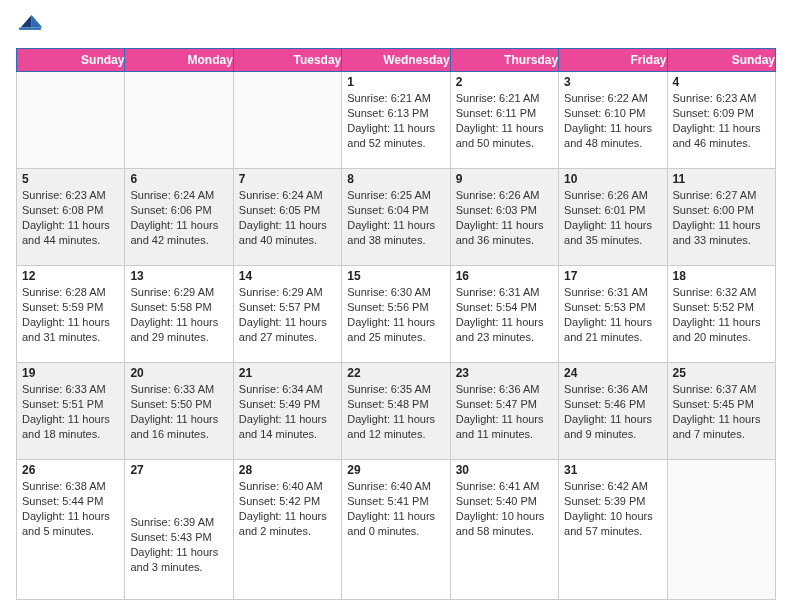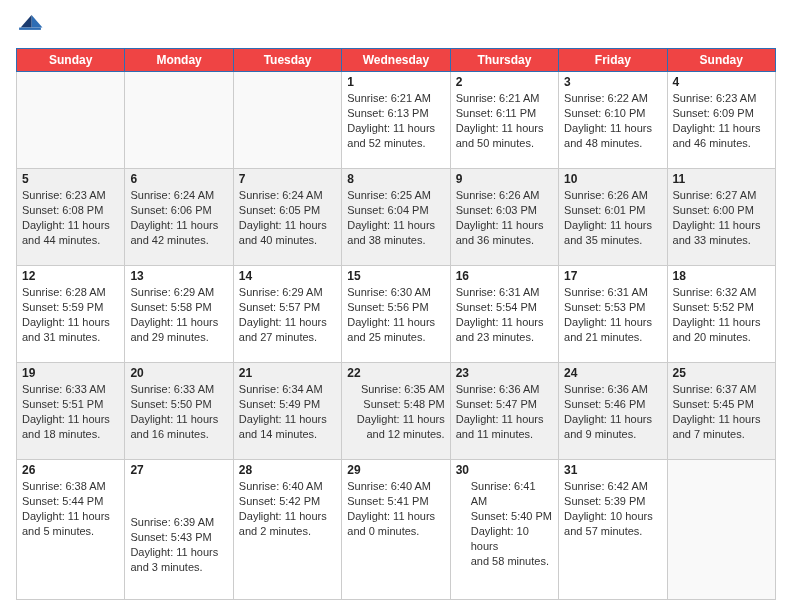--- a/index.html
+++ b/index.html
@@ -43,26 +43,26 @@
     .location {
       font-size: 15px;
       color: #444;
     }
     .calendar-table {
       width: 100%;
       border-collapse: collapse;
       flex: 1;
     }
     .calendar-table th {
-      background-color: #ef4444;
+      background-color: #ec4899;
       color: #fff;
       font-size: 12px;
       font-weight: bold;
       padding: 4px 0;
-      text-align: center;
+      text-align: right;
       border: 1px solid #2e6db4;
     }
     .calendar-table td {
       border: 1px solid #ccc;
       vertical-align: top;
       padding: 3px 5px;
       font-size: 9.5px;
       color: #222;
       width: calc(100% / 7);
       height: 78px;
@@ -274,21 +274,21 @@
           </td>
           <td>
             <div class="day-number">21</div>
             <div class="day-info" style="white-space: pre-line;">Sunrise: 6:34 AM
 Sunset: 5:49 PM
 Daylight: 11 hours
 and 14 minutes.</div>
           </td>
           <td>
             <div class="day-number">22</div>
-            <div class="day-info" style="white-space: pre-line; text-align: right;">Sunrise: 6:35 AM
+            <div class="day-info" style="white-space: pre-line;">Sunrise: 6:35 AM
 Sunset: 5:48 PM
 Daylight: 11 hours
 and 12 minutes.</div>
           </td>
           <td>
             <div class="day-number">23</div>
             <div class="day-info" style="white-space: pre-line;">Sunrise: 6:36 AM
 Sunset: 5:47 PM
 Daylight: 11 hours
 and 11 minutes.</div>
@@ -332,21 +332,21 @@
           </td>
           <td>
             <div class="day-number">29</div>
             <div class="day-info" style="white-space: pre-line;">Sunrise: 6:40 AM
 Sunset: 5:41 PM
 Daylight: 11 hours
 and 0 minutes.</div>
           </td>
           <td>
             <div class="day-number">30</div>
-            <div class="day-info" style="white-space: pre-line; margin-left: 15px;">Sunrise: 6:41 AM
+            <div class="day-info" style="white-space: pre-line;">Sunrise: 6:41 AM
 Sunset: 5:40 PM
 Daylight: 10 hours
 and 58 minutes.</div>
           </td>
           <td>
             <div class="day-number">31</div>
             <div class="day-info" style="white-space: pre-line;">Sunrise: 6:42 AM
 Sunset: 5:39 PM
 Daylight: 10 hours
 and 57 minutes.</div>

